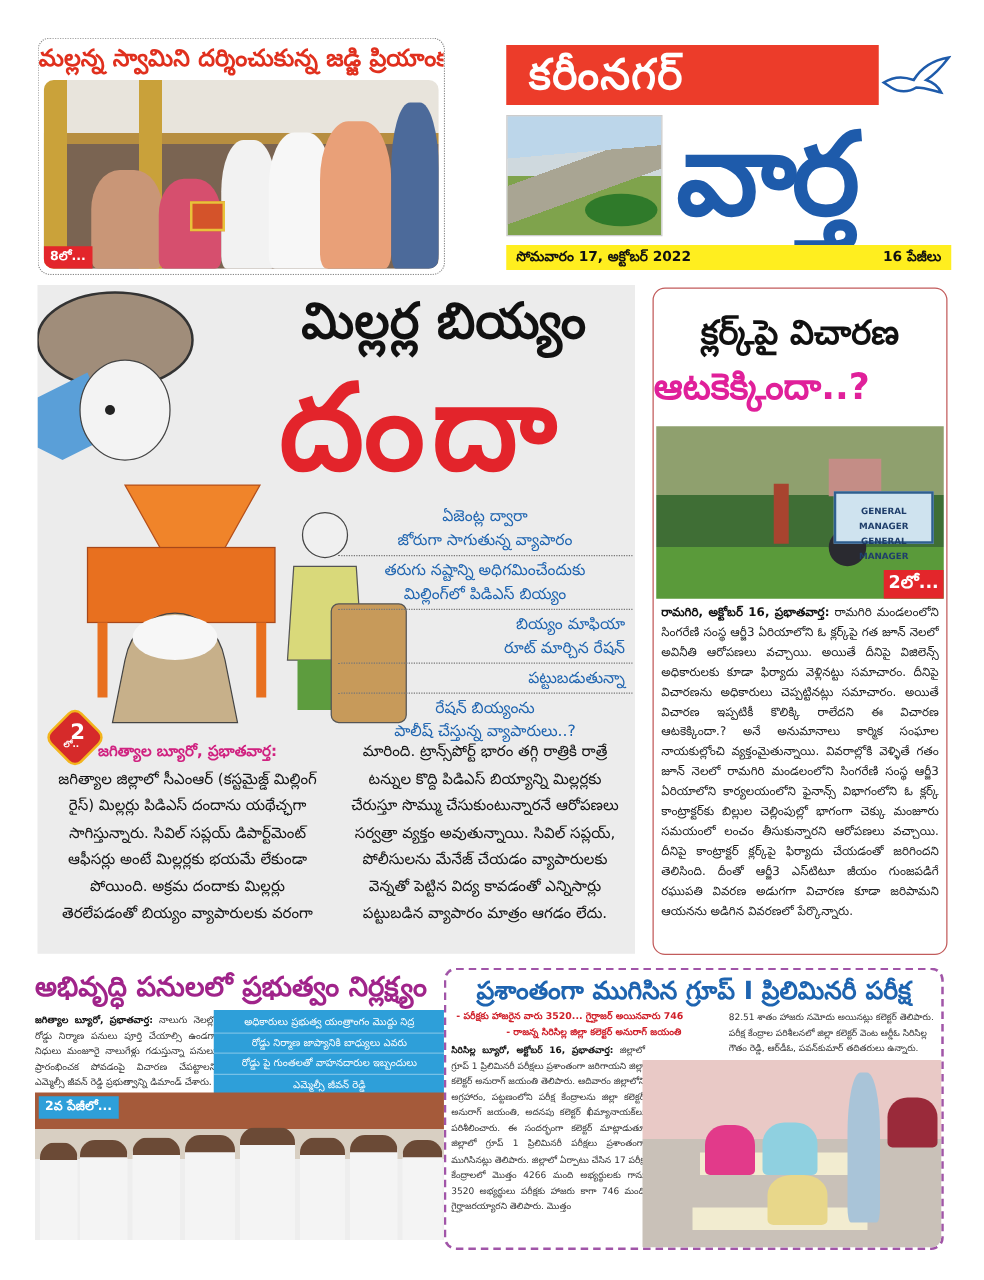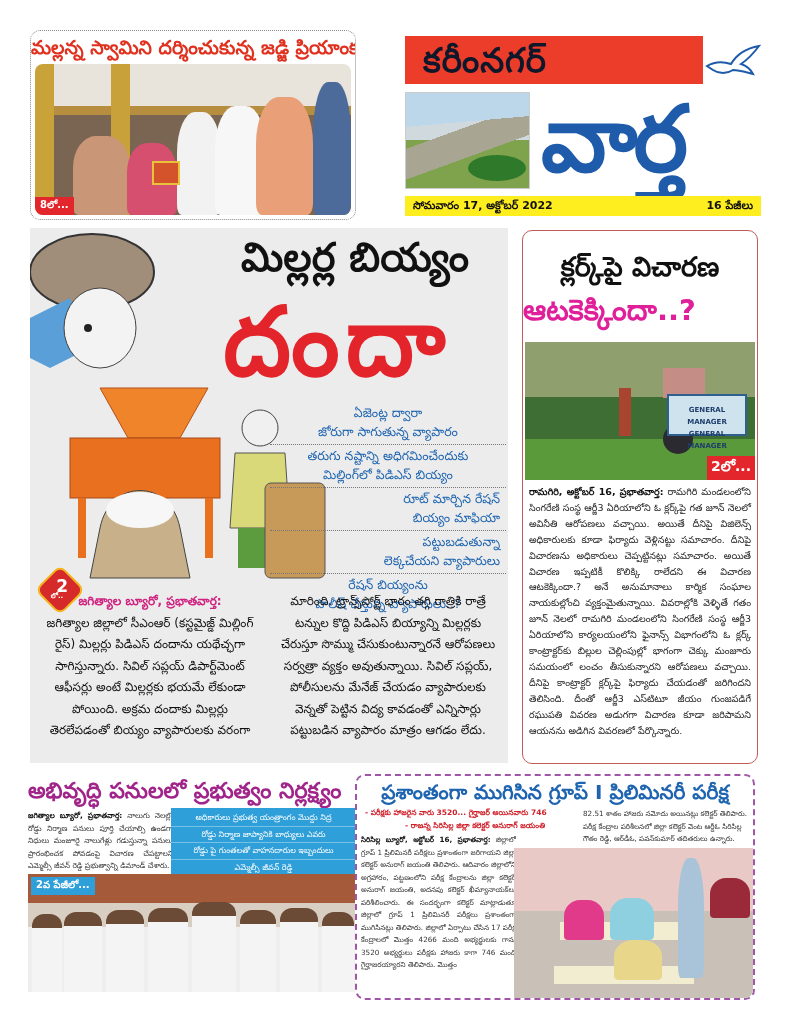--- a/index.html
+++ b/index.html
@@ -32,21 +32,21 @@
   .photo .box { position: absolute; left: 37%; top: 64%; width: 9%; height: 16%; background: #d4532a; border: 2px solid #e8c23a; }
   .more-tag {
     position: absolute; left: 0; bottom: 0; background: #e3262b; color: #fff;
     font-size: 10px; font-weight: bold; padding: 2px 5px;
   }
 
   
   .masthead { position: absolute; left: 403px; top: 36px; width: 360px; height: 180px; }
   .masthead .red-bar {
     position: absolute; left: 2px; top: 0; width: 298px; height: 48px; background: #ec3c2a;
-    color: #0f172a; font-size: 34px; font-weight: bold; line-height: 48px; padding-left: 18px;
+    color: #ffffff; font-size: 34px; font-weight: bold; line-height: 48px; padding-left: 18px;
     white-space: nowrap; letter-spacing: 1px;
   }
   .masthead .dove {
     position: absolute; left: 300px; top: 8px; width: 58px; height: 40px;
   }
   .masthead .dam {
     position: absolute; left: 2px; top: 56px; width: 125px; height: 97px; border: 1px solid #ccc;
     background:
       linear-gradient(175deg, #bcd6ea 0 32%, transparent 32%),
       linear-gradient(160deg, transparent 0 40%, #a9a593 40% 62%, transparent 62%),
@@ -215,26 +215,25 @@
   <div class="decks">
     <div class="deck">
         <div>ఏజెంట్ల ద్వారా</div>
         <div>జోరుగా సాగుతున్న వ్యాపారం</div>
       </div>
     <div class="deck">
         <div>తరుగు నష్టాన్ని అధిగమించేందుకు</div>
         <div>మిల్లింగ్‌లో పిడిఎస్ బియ్యం</div>
       </div>
     <div class="deck right">
+        <div>బియ్యం మాఫియా</div>
         <div>రూట్ మార్చిన రేషన్</div>
-        <div>బియ్యం మాఫియా</div>
       </div>
     <div class="deck right">
         <div>పట్టుబడుతున్నా</div>
-        <div>లెక్కచేయని వ్యాపారులు</div>
       </div>
     <div class="deck">
         <div>రేషన్ బియ్యంను</div>
         <div>పాలీష్ చేస్తున్న వ్యాపారులు..?</div>
       </div>
   </div>
   <div class="badge-2">
     <span class="n">2</span>
     <span class="s">లో..</span>
   </div>

